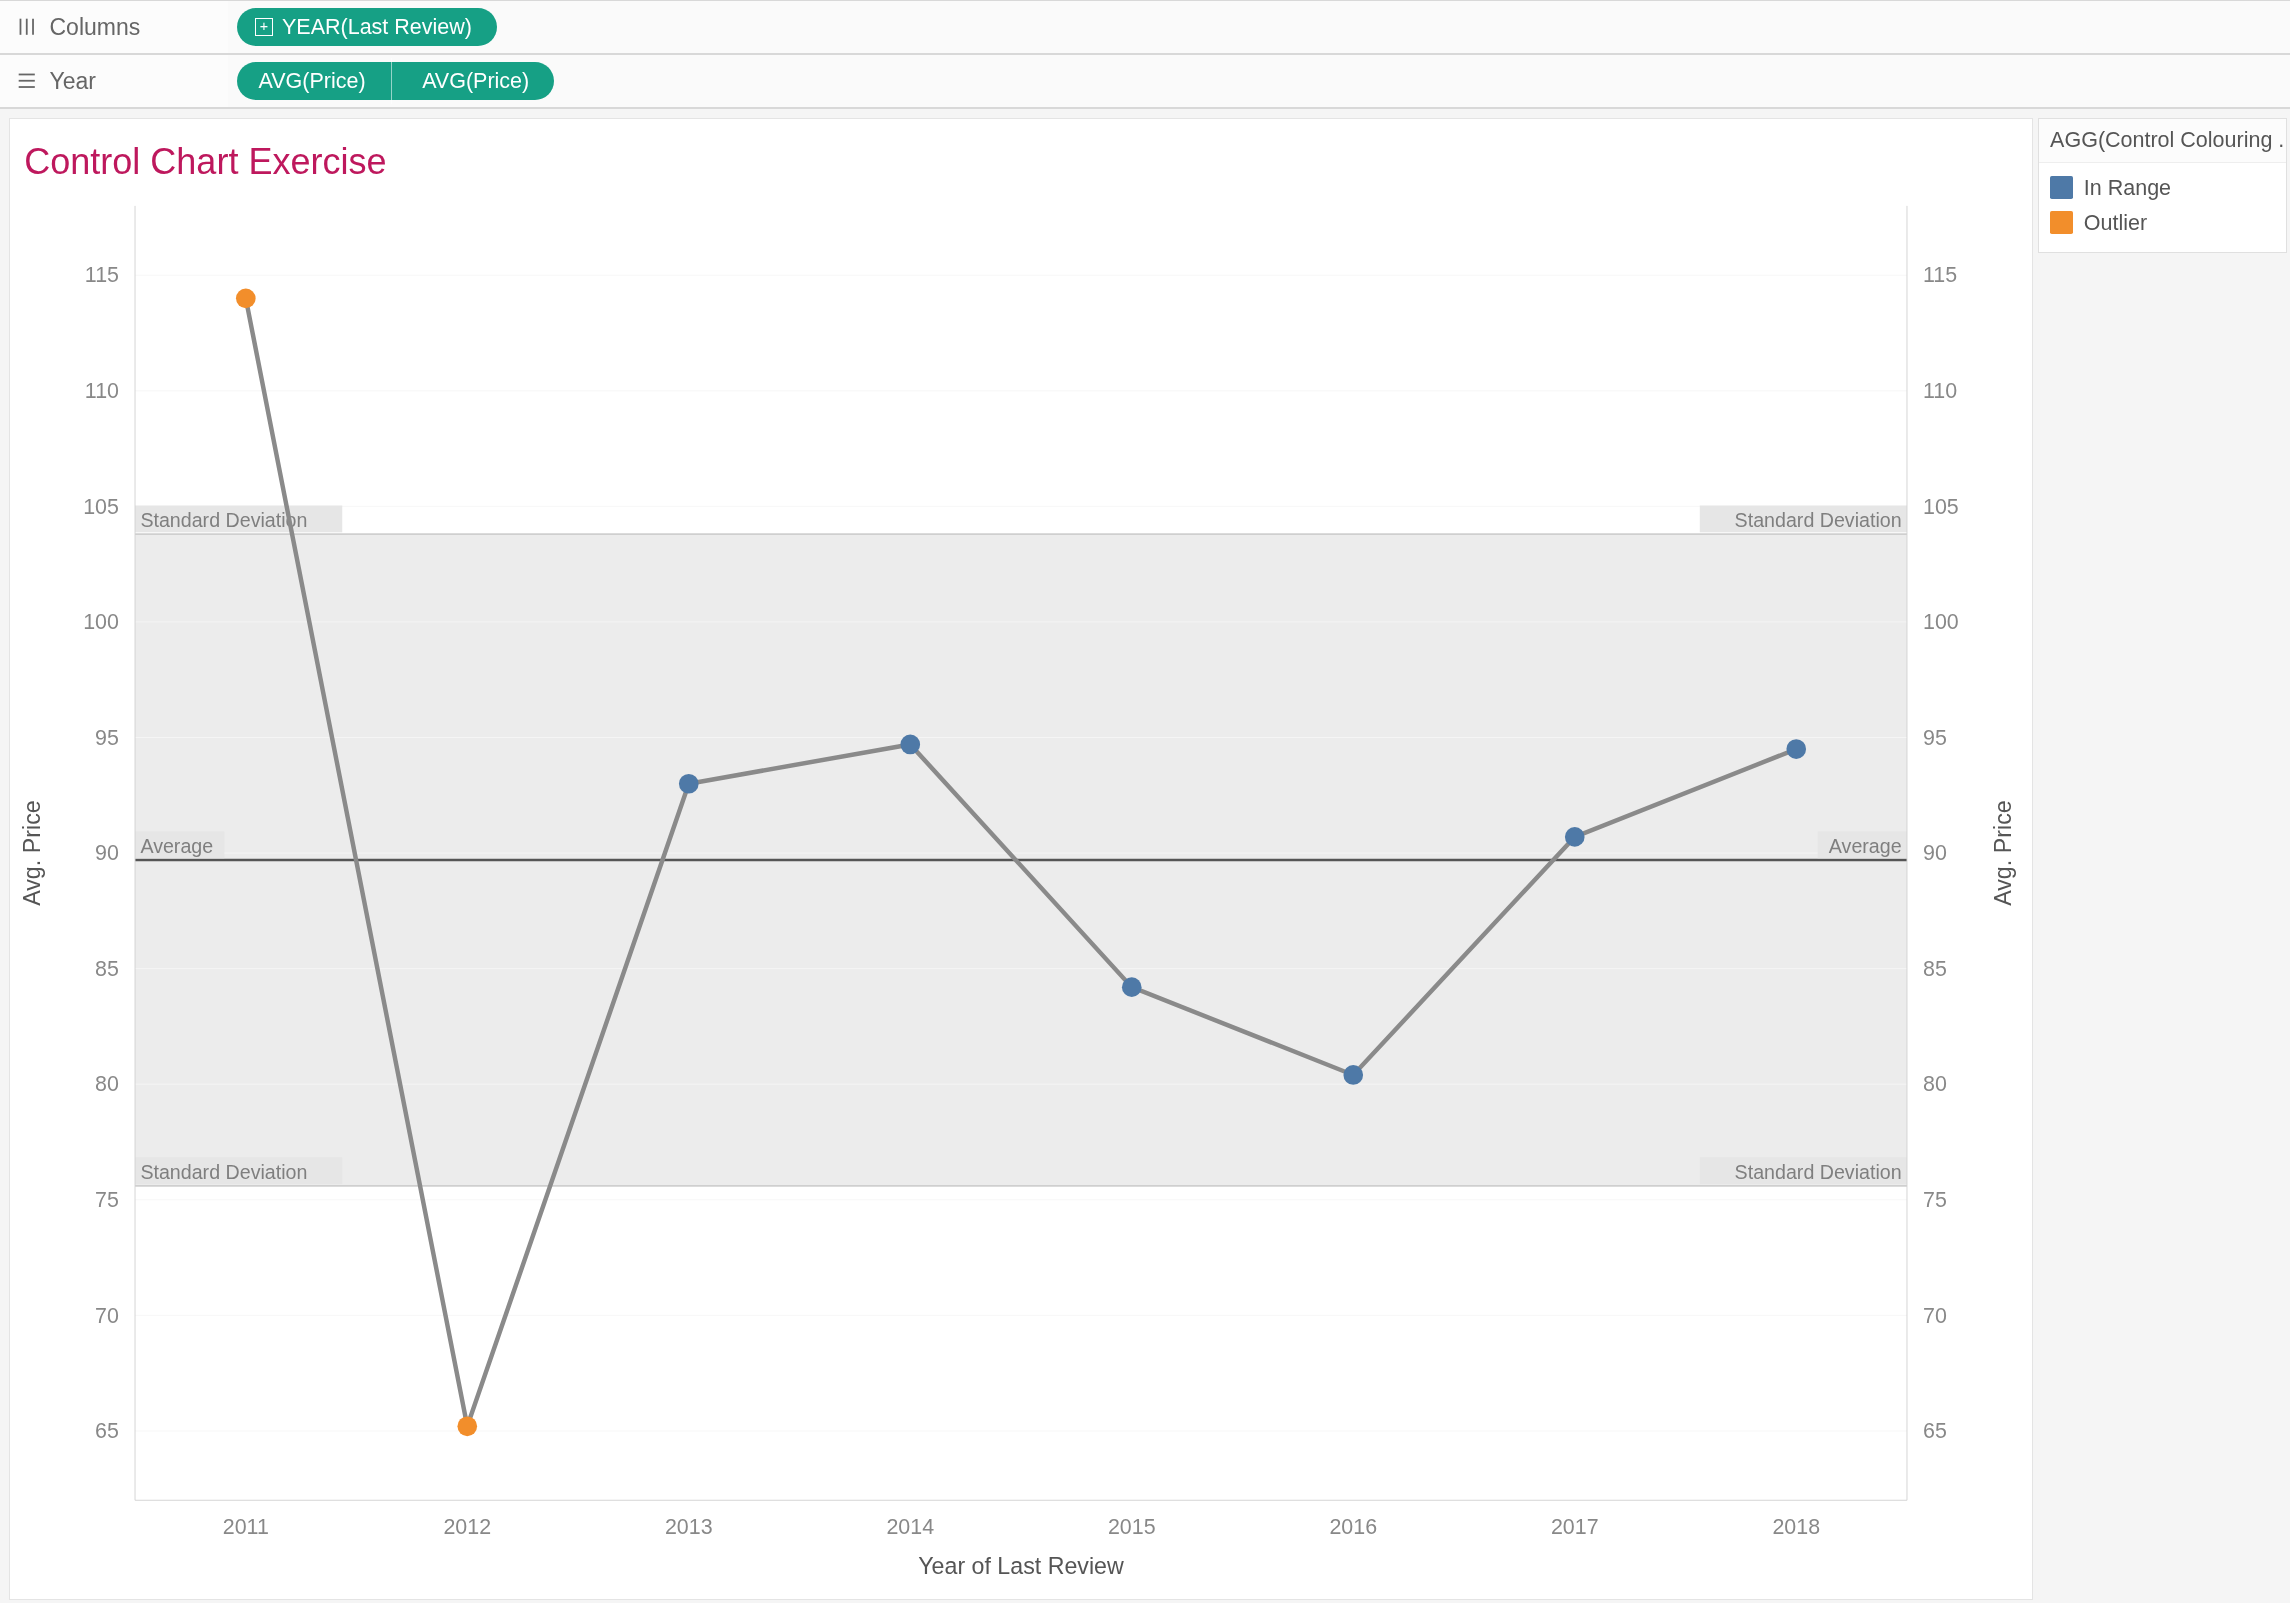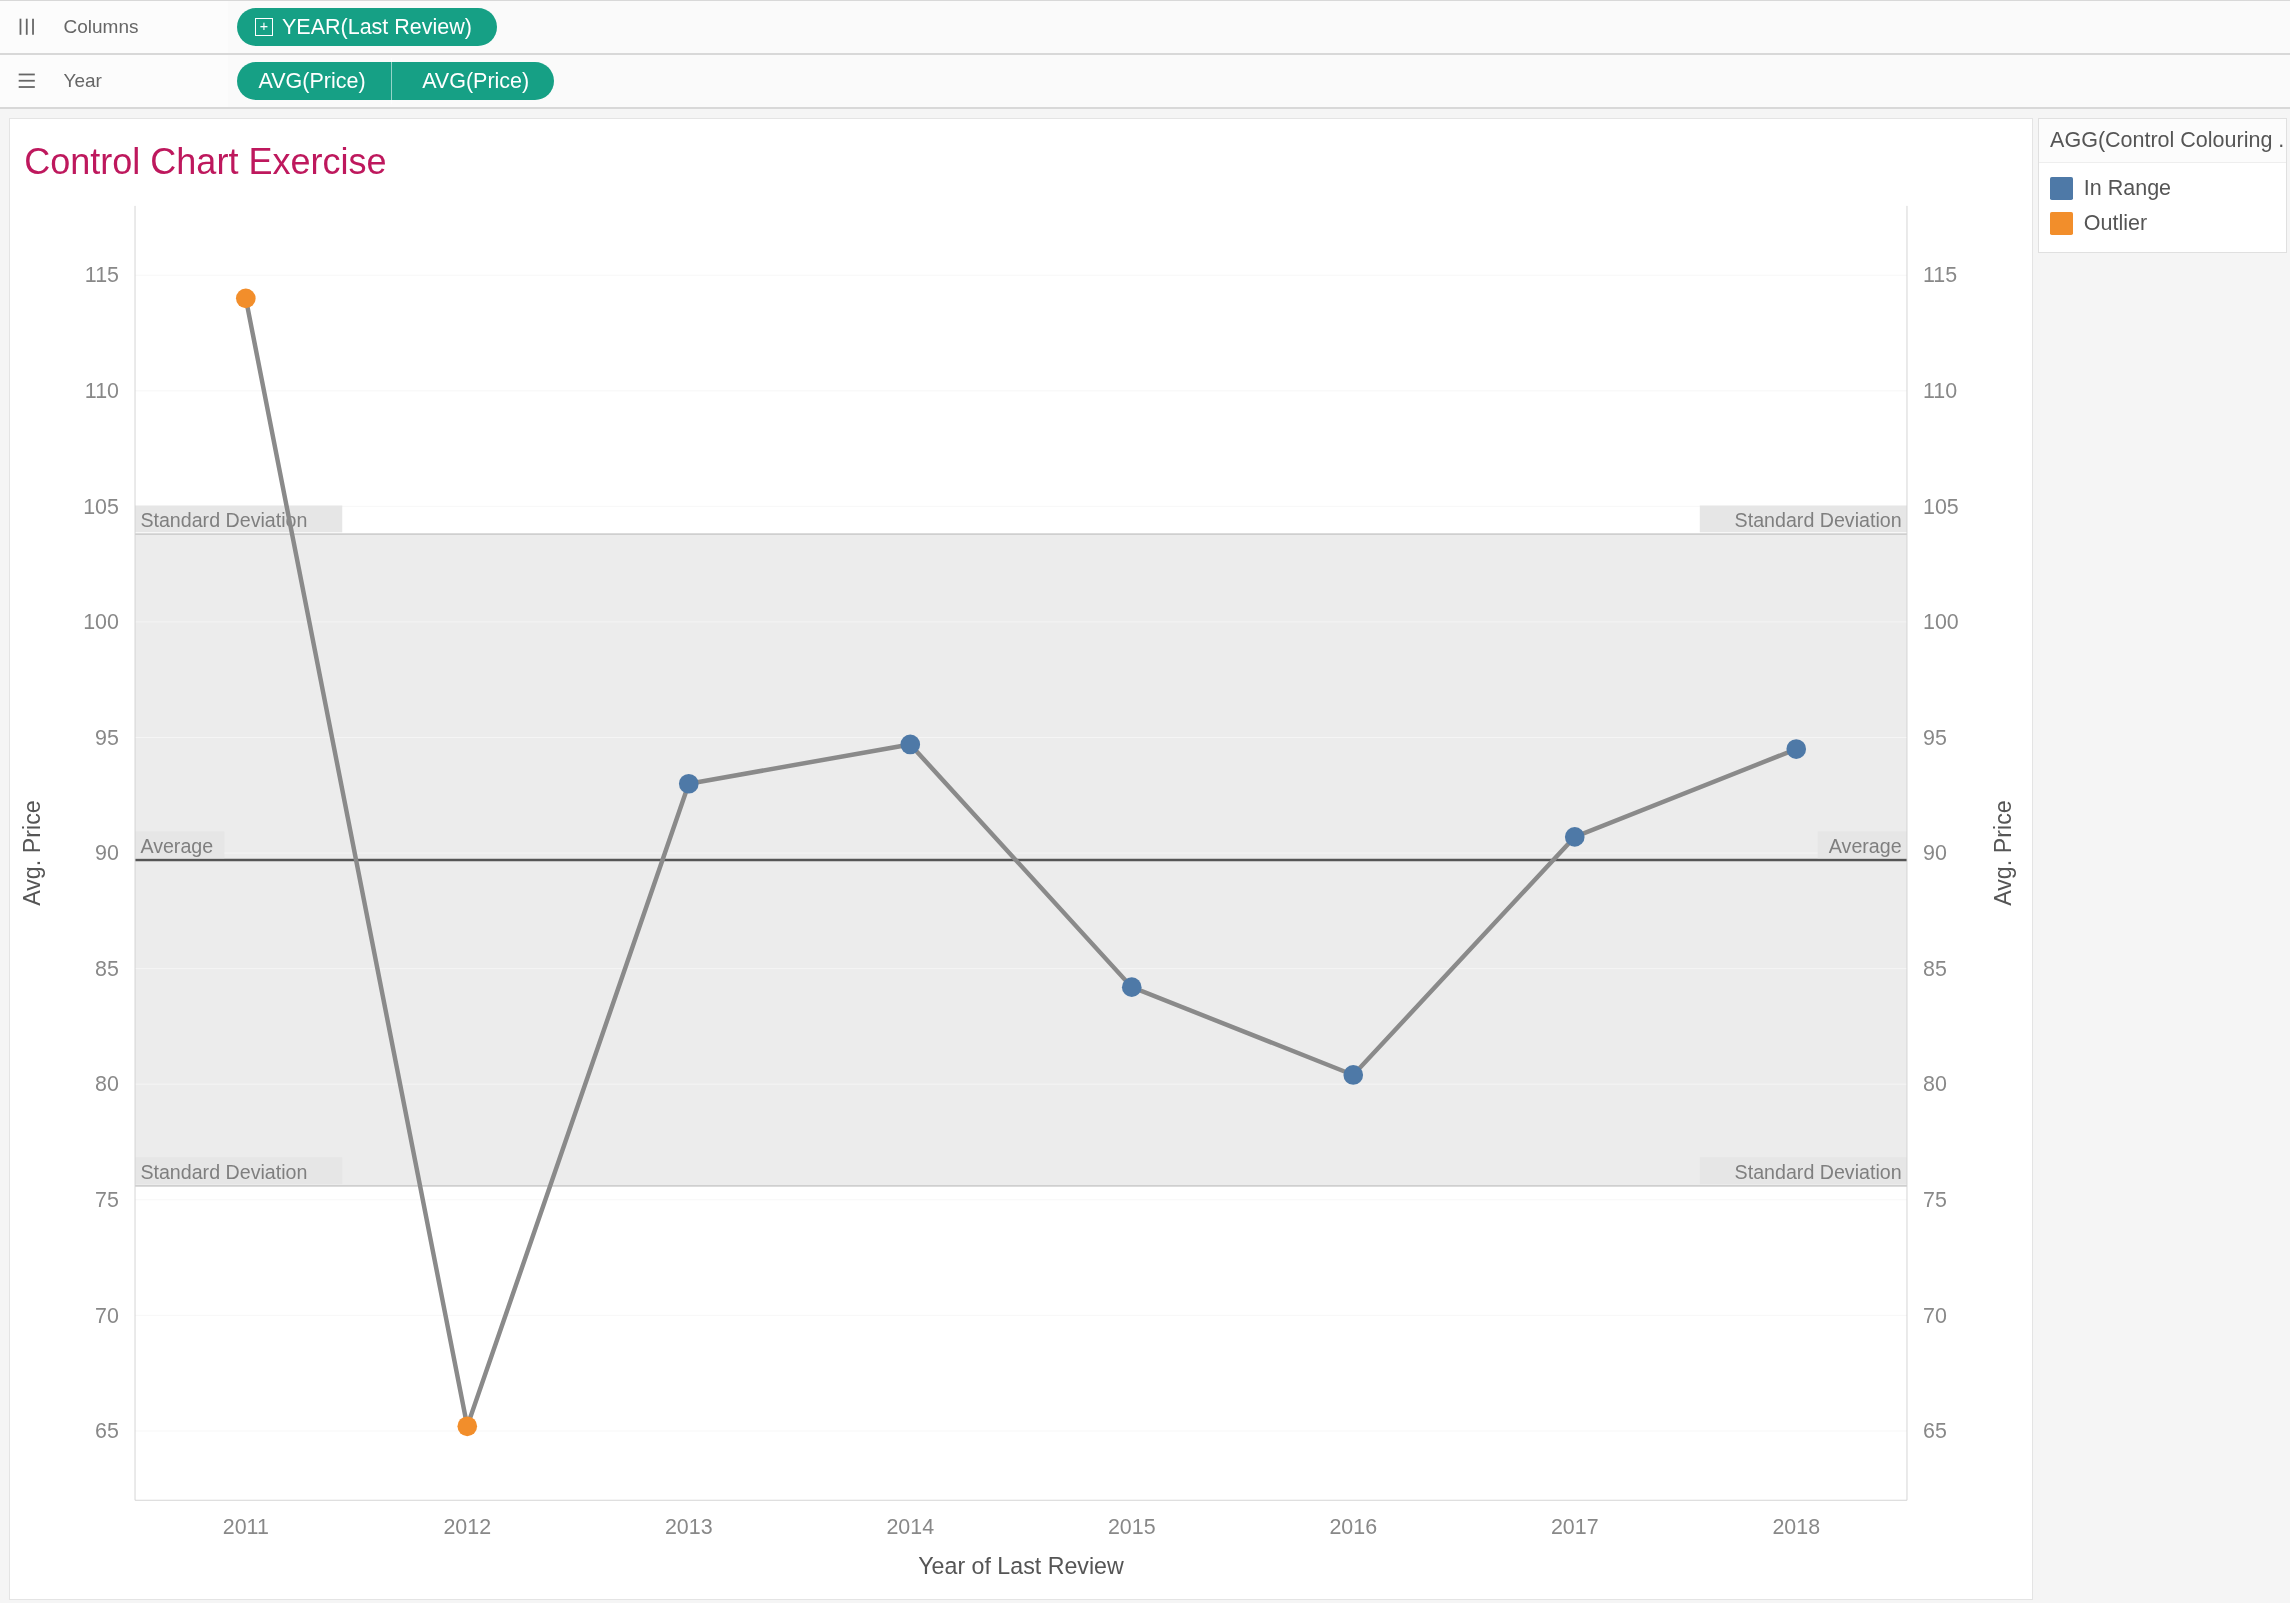--- a/index.html
+++ b/index.html
@@ -22,24 +22,24 @@
     display: flex;
     align-items: center;
     border-top: 0.9px solid #d8d8d8;
     border-bottom: 0.9px solid #d8d8d8;
     height: 54px;
     background: #fafafa;
   }
   .shelf-label {
     display: flex;
     align-items: center;
-    gap: 26px;
+    gap: 12px;
     width: 228px;
     padding: 0 16px;
-    font-size: 19px;
+    font-size: 23px;
     color: #666;
     background: #fcfcfc;
     height: 100%;
   }
   .shelf-fields {
     display: flex;
     align-items: center;
     gap: 9px;
     padding-left: 9px;
     flex: 1;
@@ -116,21 +116,20 @@
     color: #555;
     padding: 9px 10.7px;
     border-bottom: 0.9px solid #eee;
     white-space: nowrap;
     overflow: hidden;
     background: #fcfcfc;
   }
   .legend-items { padding: 7.2px 10.7px 10.7px 10.7px; }
   .legend-item {
     display: flex;
-    align-items: center;
     gap: 10.7px;
     padding: 5.4px 0;
     font-size: 21.5px;
   }
   .swatch {
     width: 23px; height: 23px; border-radius: 1.8px;
     display: inline-block;
   }
 
   

